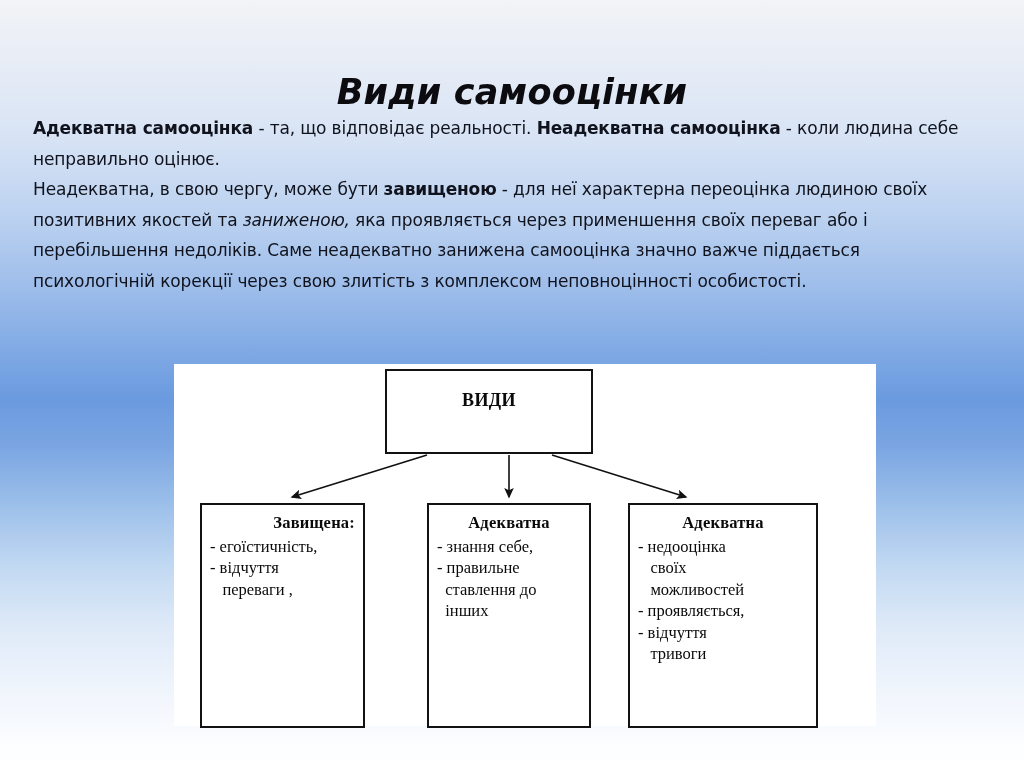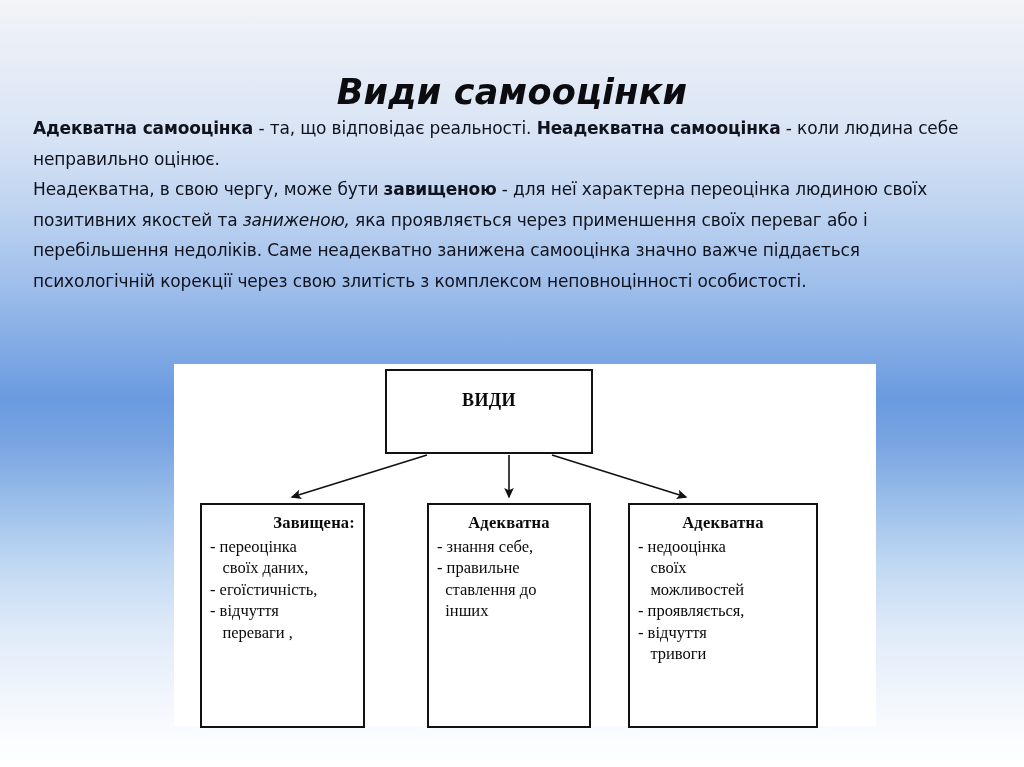--- a/index.html
+++ b/index.html
@@ -192,22 +192,20 @@
       <line x1="378" y1="91" x2="512" y2="133" stroke="#111111" stroke-width="1.6" marker-end="url(#arrowhead)"></line>
     </svg>
 
     <div class="node-box" id="root-box">
       <div class="root-line">ВИДИ</div>
     </div>
 
     <div class="node-box leaf-box" id="box-high">
       <span class="leaf-title">Завищена:</span>
       <ul class="leaf-list">
-        <li>- переоцінка
-   своїх даних,</li>
         <li>- егоїстичність,</li>
         <li>- відчуття
    переваги ,</li>
       </ul>
     </div>
 
     <div class="node-box leaf-box" id="box-adequate">
       <span class="leaf-title">Адекватна</span>
       <ul class="leaf-list">
         <li>- знання себе,</li>

